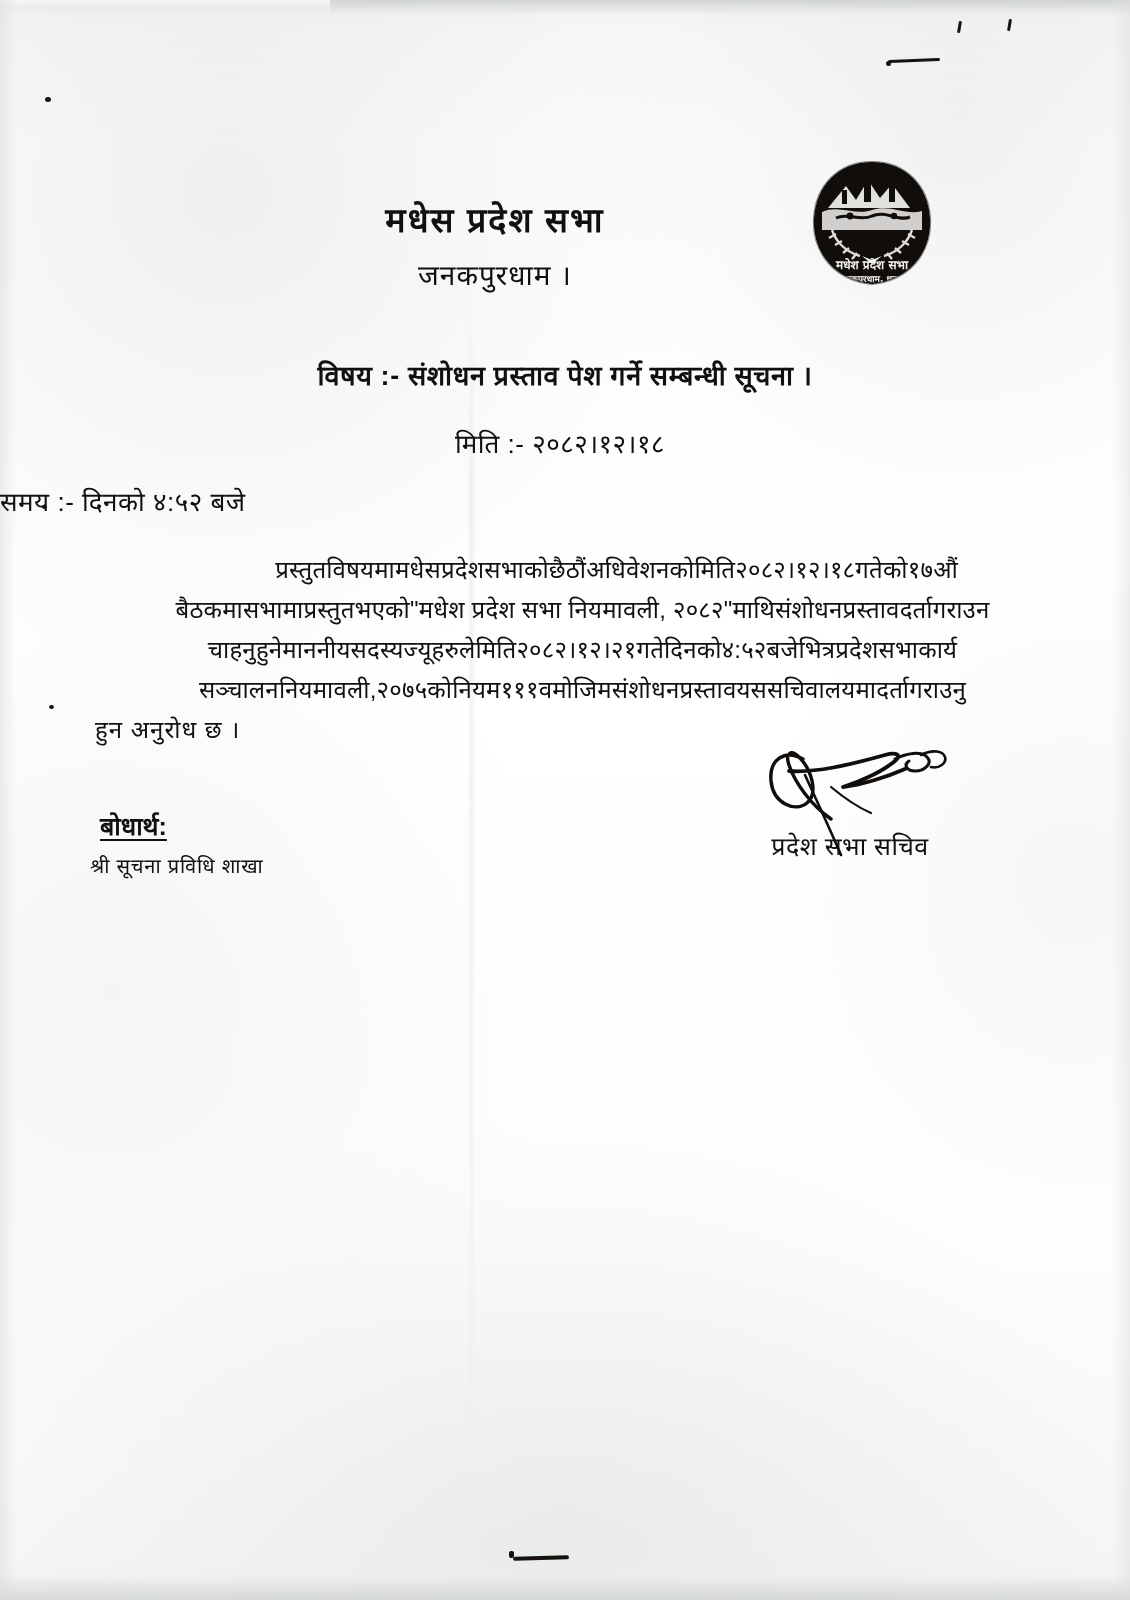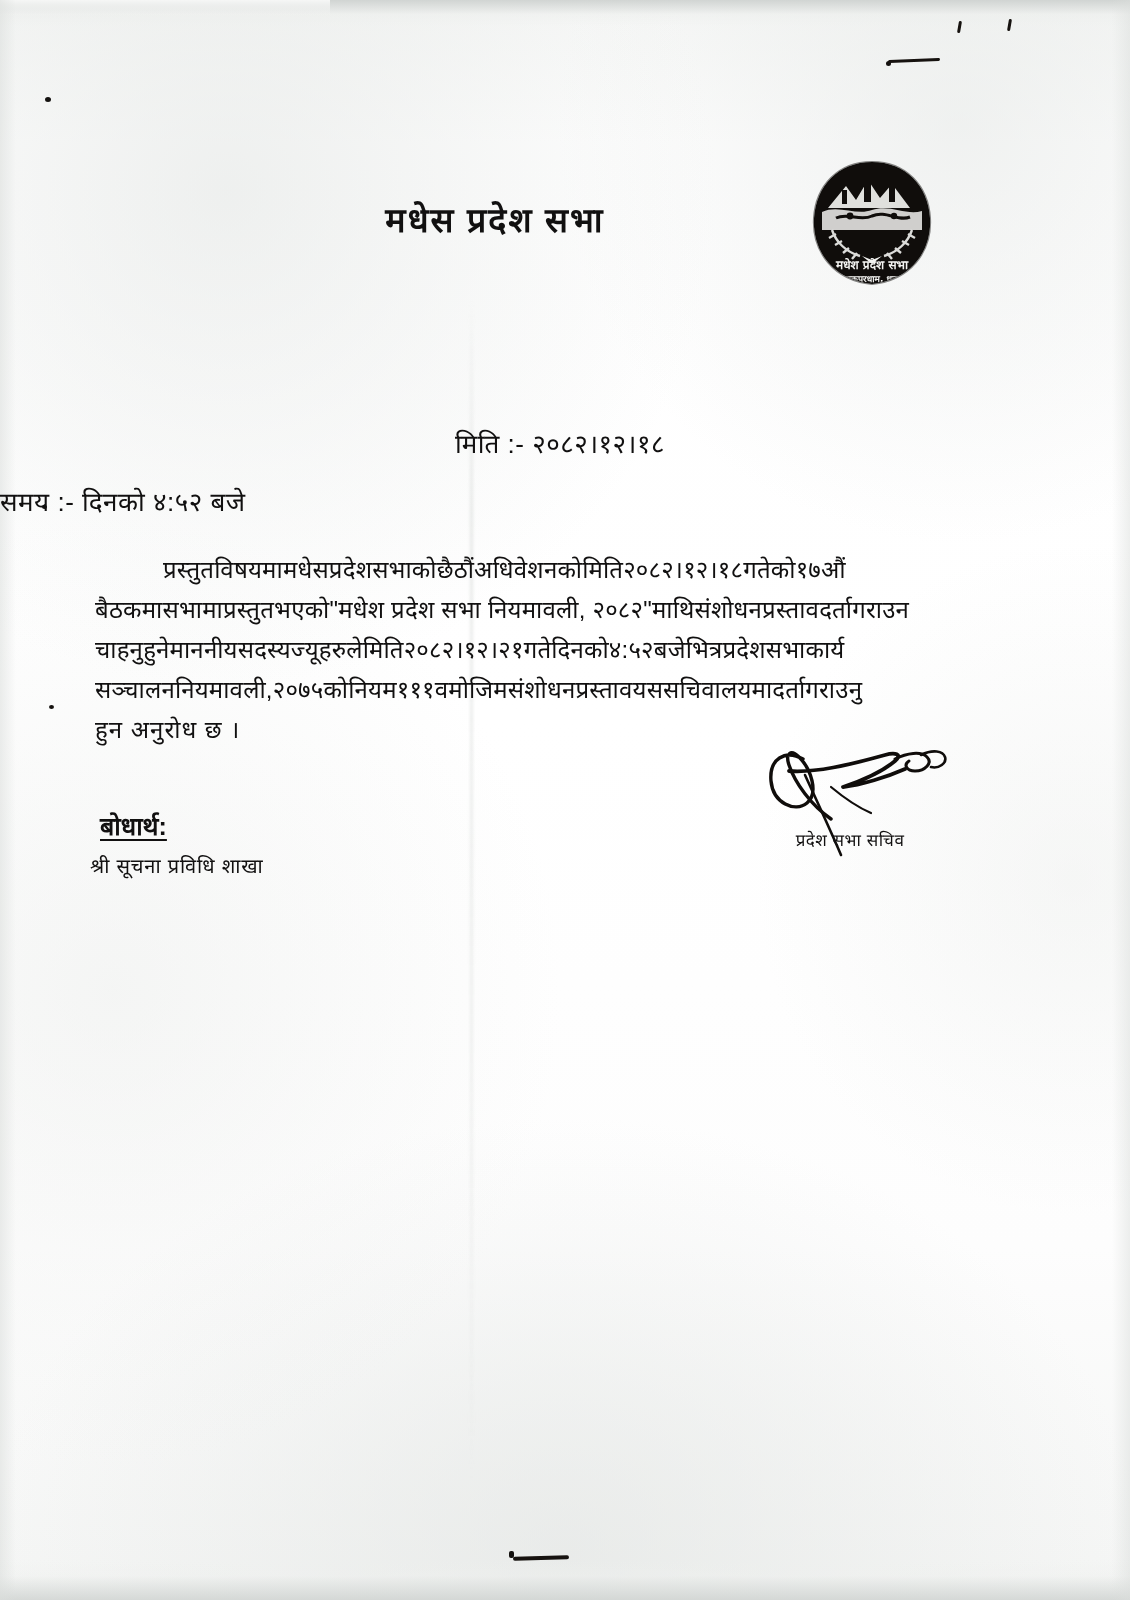--- a/index.html
+++ b/index.html
@@ -137,21 +137,21 @@
   }
   .body-line {
     font-size: 24px;
     line-height: 40px;
     font-weight: 500;
     white-space: nowrap;
     letter-spacing: 0.2px;
   }
   .body-line.justified {
     display: flex;
-    justify-content: flex-start;
+    justify-content: center;
     white-space: normal;
   }
   .body-line.justified > span { white-space: nowrap; }
   .body-line.indent { padding-left: 68px; }
   .body-line.last { letter-spacing: 1px; }
   .sig-mark {
     position: absolute;
     left: 745px;
     top: 735px;
     width: 215px;
@@ -167,21 +167,21 @@
     font-size: 25px;
     font-weight: 600;
     letter-spacing: 0.5px;
   }
   .sig-designation {
     position: absolute;
     left: 690px;
     top: 828px;
     width: 320px;
     text-align: center;
-    font-size: 17px;
+    font-size: 25px;
     font-weight: 500;
     letter-spacing: 0.5px;
   }
 
   
   .cc-label {
     position: absolute;
     left: 90px;
     top: 808px;
     font-size: 25px;
@@ -229,20 +229,21 @@
   <div class="streak" style="left:888px; top:59px;  width:52px; height:3px; transform:rotate(-2.5deg);"></div>
   <div class="streak" style="left:958px; top:21px;  width:3px;  height:12px; transform:rotate(10deg); border-radius:3px;"></div>
   <div class="streak" name="scan-streak" style="left:1008px; top:19px; width:3px; height:12px; transform:rotate(10deg); border-radius:3px;"></div>
   <div class="streak" style="left:513px; top:1556px; width:56px; height:4px; transform:rotate(-1.5deg);"></div>
   <div class="speck" style="left:509px; top:1551px; width:5px; height:7px; border-radius:2px;"></div>
 
   <div class="doc">
 
     <div class="org-title">मधेस प्रदेश सभा</div>
 
+    <div class="org-place">जनकपुरधाम ।</div>
 
     <div class="emblem">
       <svg viewBox="0 0 132 145" xmlns="http://www.w3.org/2000/svg" aria-hidden="true">
         <defs>
           <clipPath id="sealclip">
             <path d="M66 6 C100 6 122 30 124 62 C126 96 104 124 66 128 C28 124 6 96 8 62 C10 30 32 6 66 6 Z"></path>
           </clipPath>
         </defs>
         <g clip-path="url(#sealclip)">
           <path d="M66 6 C100 6 122 30 124 62 C126 96 104 124 66 128 C28 124 6 96 8 62 C10 30 32 6 66 6 Z" fill="#100d0b"></path>
@@ -268,20 +269,21 @@
           <g fill="#f2f2f0" opacity="0.95">
             <path d="M14 96 C30 118 50 128 66 129 C84 128 104 118 118 96 L122 104 C106 126 86 136 66 137 C46 136 26 126 10 104 Z" opacity="0.12"></path>
           </g>
           <text x="66" y="113" text-anchor="middle" font-family="'DejaVu Sans', sans-serif" font-size="12" font-weight="bold" fill="#f4f4f2">मधेश प्रदेश सभा</text>
           <text x="66" y="126" text-anchor="middle" font-family="'DejaVu Sans', sans-serif" font-size="9" font-weight="bold" fill="#f4f4f2">जनकपुरधाम, धनुषा</text>
         </g>
         <path d="M66 6 C100 6 122 30 124 62 C126 96 104 124 66 128 C28 124 6 96 8 62 C10 30 32 6 66 6 Z" fill="none" stroke="#100d0b" stroke-width="2" opacity="0.5"></path>
       </svg>
     </div>
 
+    <div class="subject-line">विषय :- संशोधन प्रस्ताव पेश गर्ने सम्बन्धी सूचना ।</div>
 
     <div class="meta-date">मिति :- २०८२।१२।१८</div>
 
     <div class="meta-time">समय :- दिनको ४:५२ बजे</div>
 
     <div class="body-block">
       <div class="body-line justified indent">
           <span>प्रस्तुत</span>
           <span>विषयमा</span>
           <span>मधेस</span>

